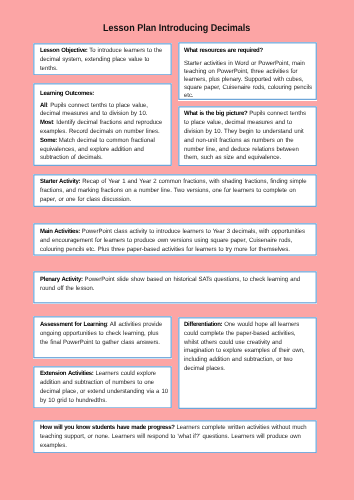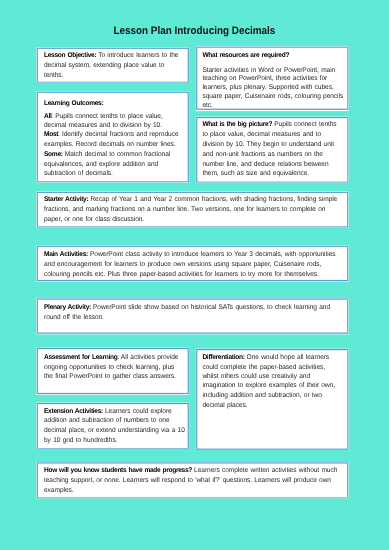--- a/index.html
+++ b/index.html
@@ -13,21 +13,21 @@
     overflow: hidden;
     font-family: "Liberation Sans", sans-serif;
     color: #1f1f1f;
     -webkit-font-smoothing: antialiased;
     text-rendering: geometricPrecision;
   }
   .page {
     position: relative;
     width: 354px;
     height: 500px;
-    background: #5eead4;
+    background: #fca5a5;
     overflow: hidden;
   }
 
   
   .title {
     position: absolute;
     left: 0;
     top: 22.6px;
     width: 354px;
     text-align: center;

